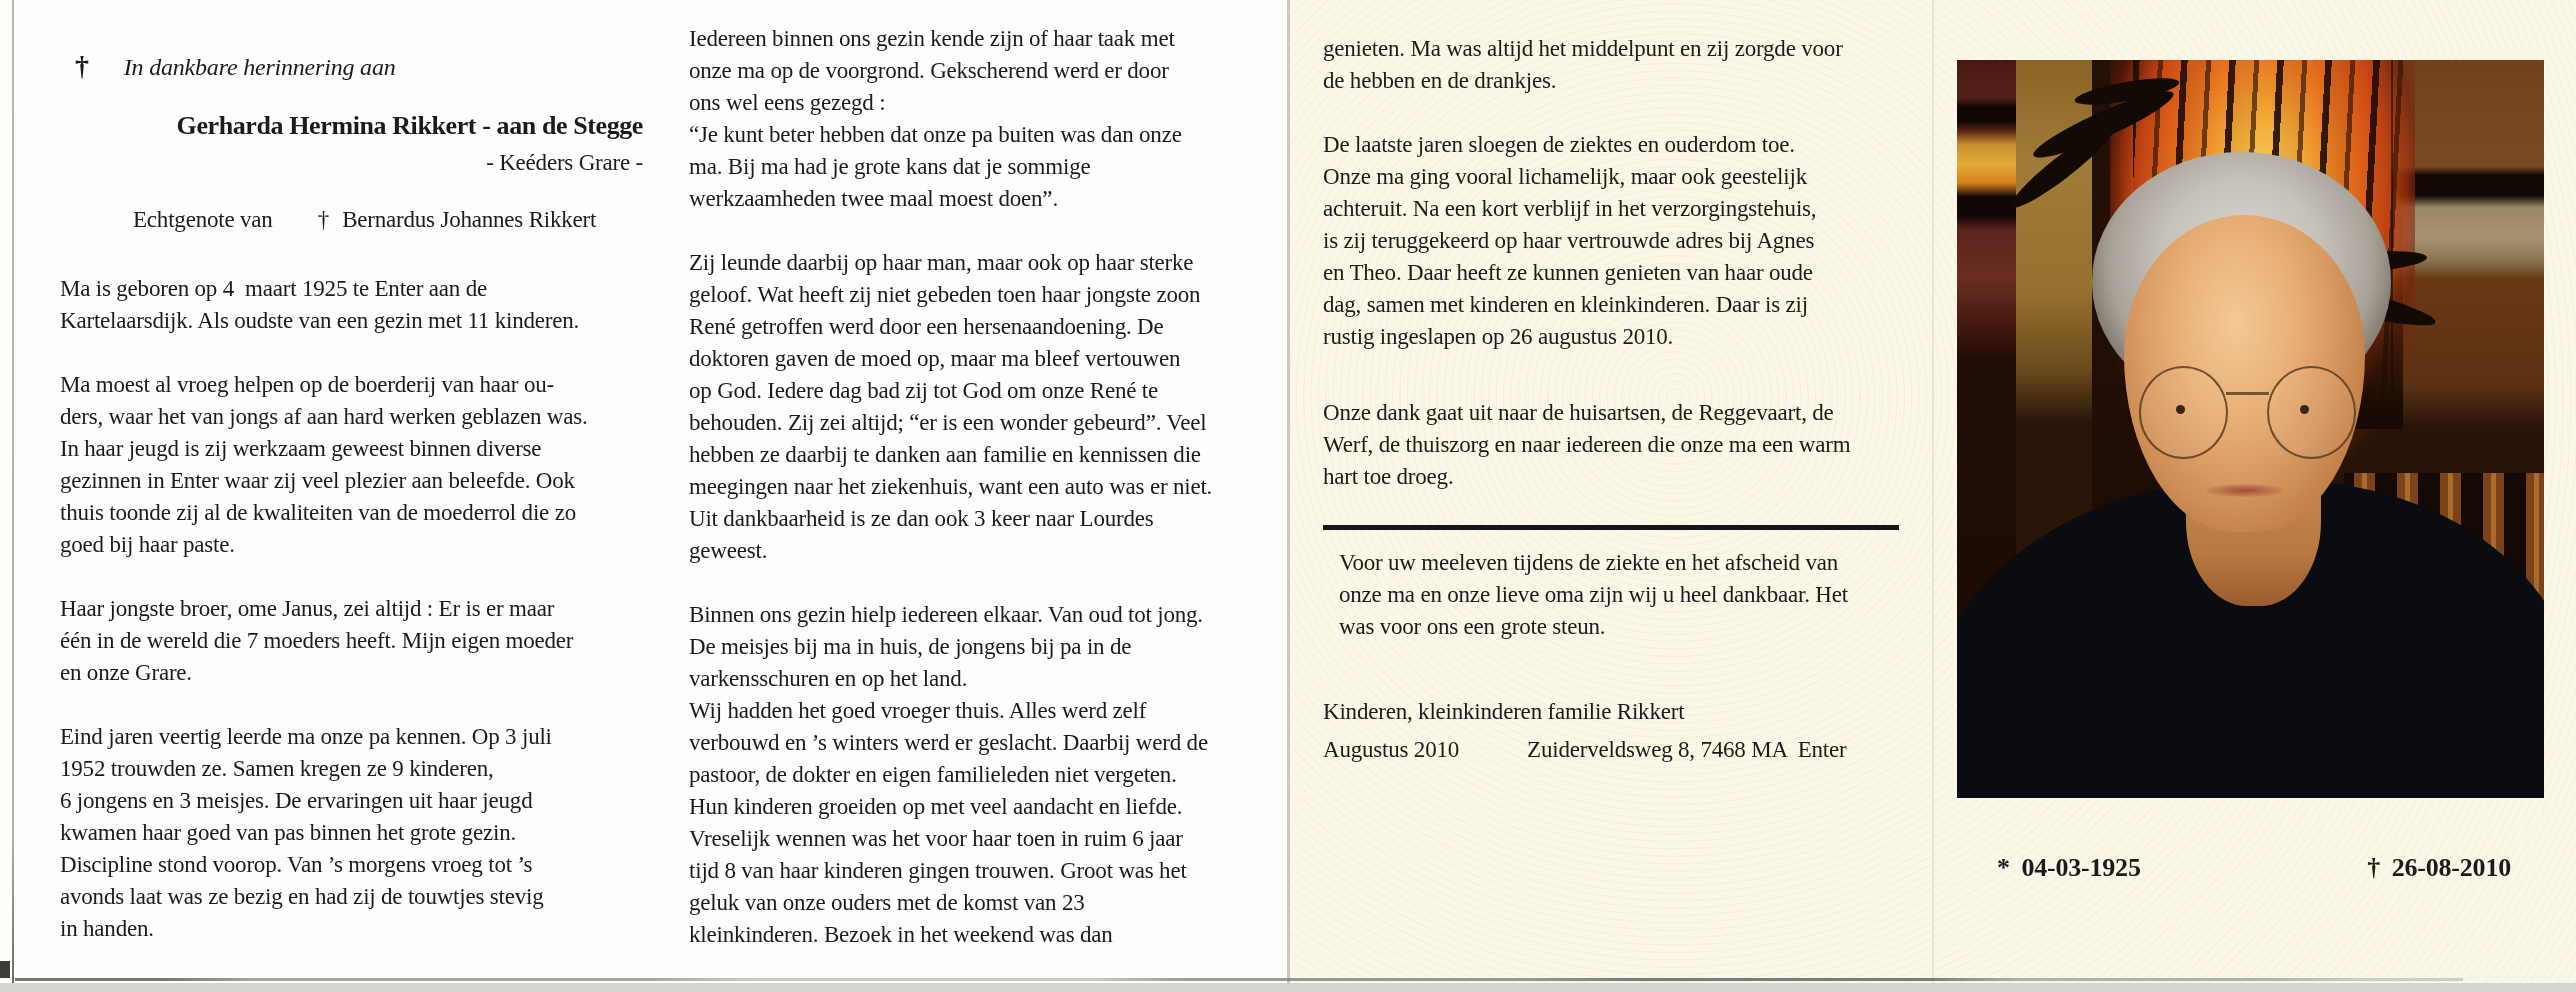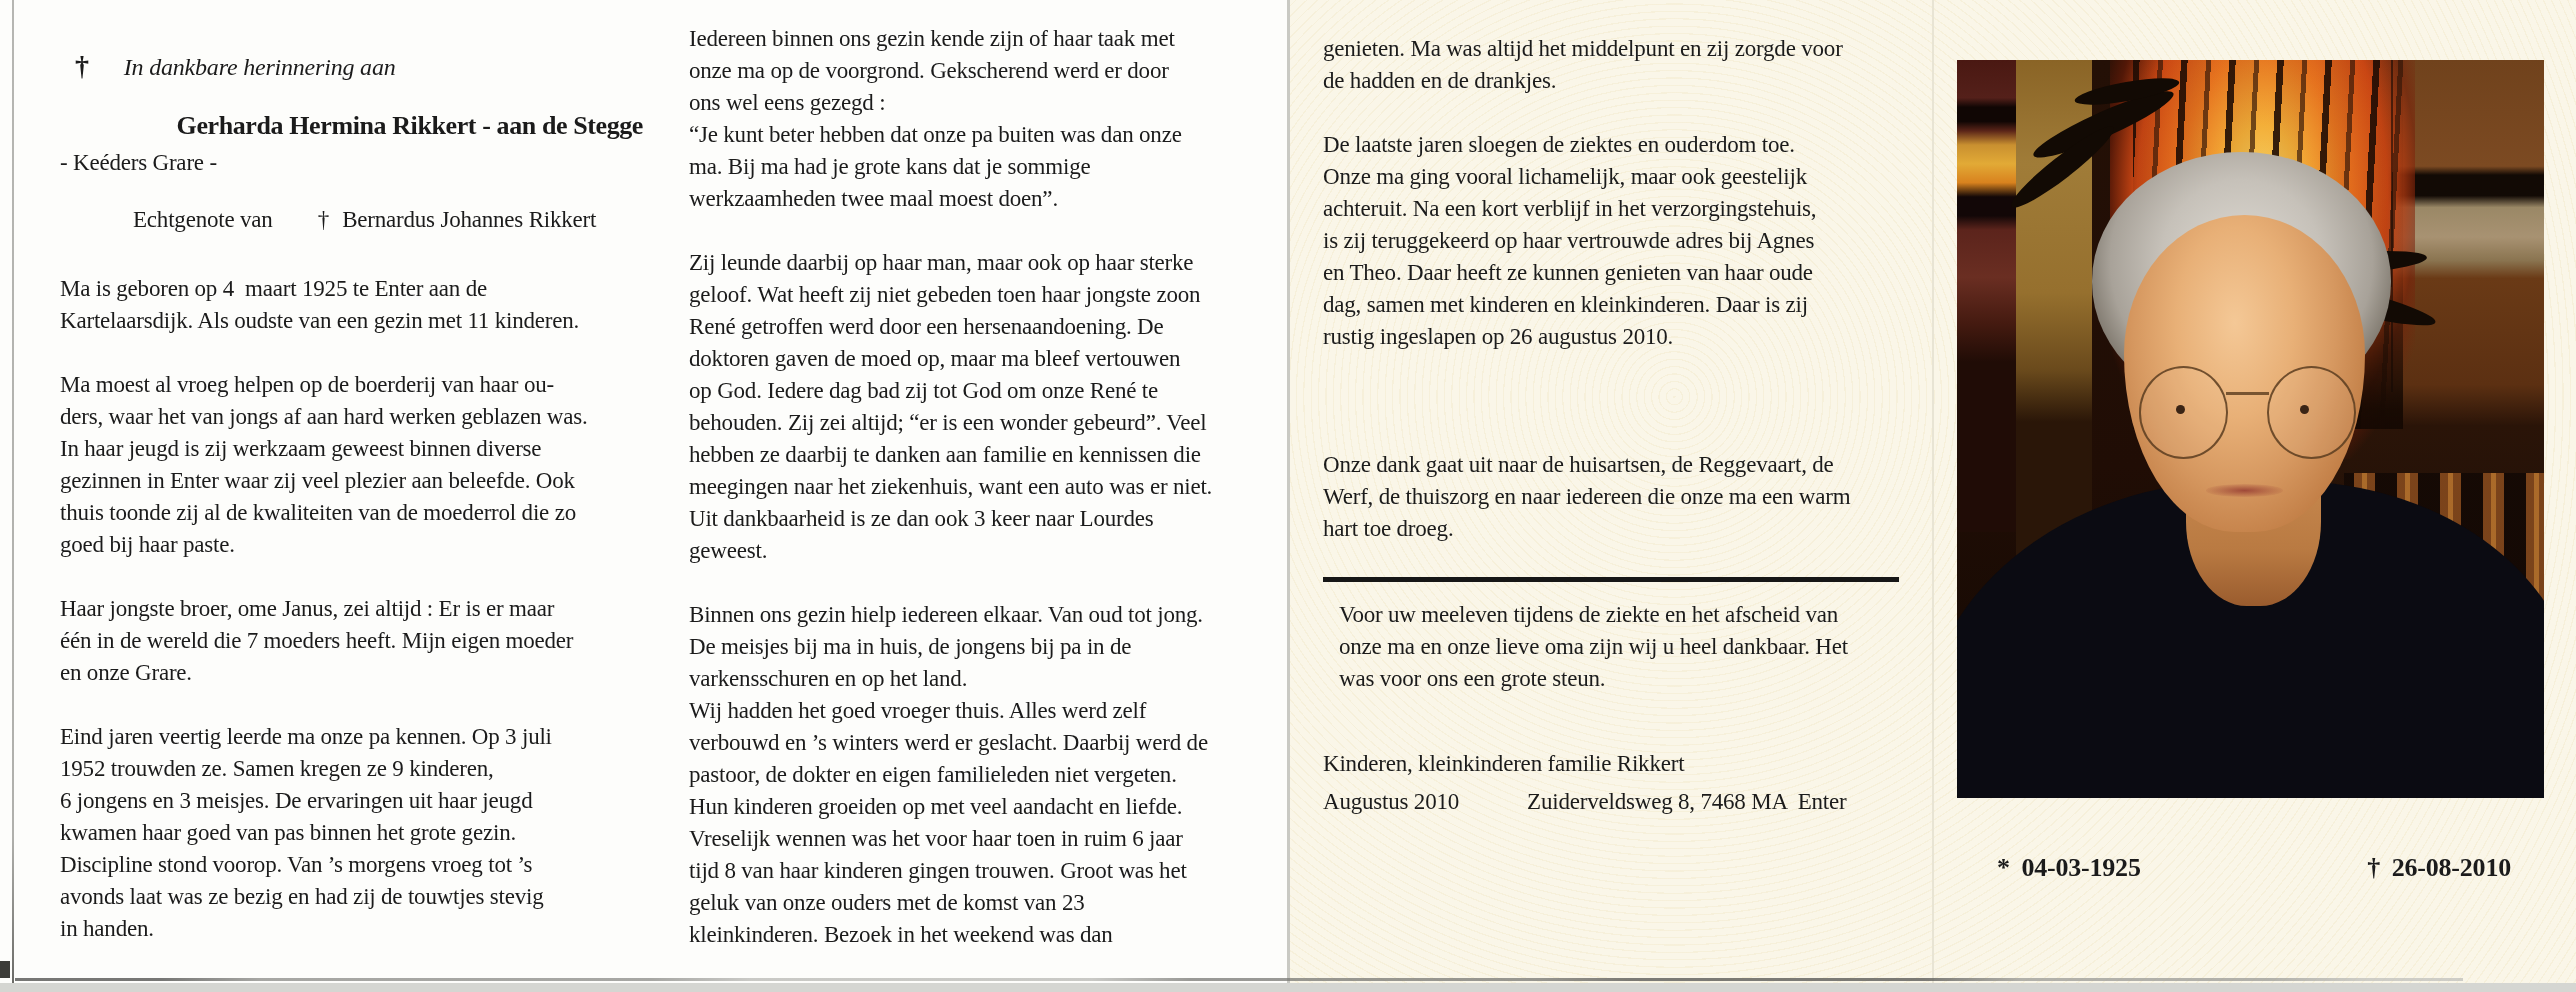--- a/index.html
+++ b/index.html
@@ -26,26 +26,26 @@
   .col{position:absolute;font-size:23px;line-height:32px;letter-spacing:-0.2px;}
   .para{white-space:pre;margin:0 0 32px 0;}
   .col1{left:60px;top:50px;width:583px;}
   .col2{left:689px;top:23px;width:579px;}
   .col3{left:1323px;top:33px;width:595px;}
 
   .intro-row{display:flex;align-items:baseline;gap:35px;margin-left:15px;}
   .intro-cross{font-size:28px;font-weight:bold;}
   .intro-text{font-style:italic;font-size:24px;}
   .deceased-name{font-weight:bold;font-size:26px;letter-spacing:-0.4px;text-align:right;margin-top:26.5px;}
-  .nickname{font-size:23px;text-align:left;margin-top:5px;}
+  .nickname{font-size:23px;text-align:right;margin-top:5px;}
   .spouse-row{display:flex;align-items:flex-start;gap:45px;margin:25px 0 0 73px;font-size:23px;}
   .spouse-name-wrap{display:flex;gap:13.2px;align-items:baseline;}
   .col1 .paras{margin-top:37px;}
 
-  .col3 .para-thanks{margin-top:96px;}
+  .col3 .para-thanks{margin-top:44px;}
   .rule{width:576px;height:5px;background:#161616;margin:6.6px 0 16.5px 0;}
   .para-italic{white-space:pre;margin:16px;}
   .footer-block{margin-top:50px;font-size:23px;line-height:38px;}
   .footer-row{display:flex;gap:68px;white-space:pre;}
 
   
   .photo{position:absolute;left:1957px;top:60px;width:587px;height:738px;overflow:hidden;
          background:linear-gradient(180deg,#241006 0%,#200d05 55%,#120903 100%);}
   .photo *{position:absolute;}
   .ph-wall-right{right:0;top:0;width:42%;height:80%;
@@ -165,21 +165,21 @@
 pastoor, de dokter en eigen familieleden niet vergeten.
 Hun kinderen groeiden op met veel aandacht en liefde.
 Vreselijk wennen was het voor haar toen in ruim 6 jaar
 tijd 8 van haar kinderen gingen trouwen. Groot was het
 geluk van onze ouders met de komst van 23
 kleinkinderen. Bezoek in het weekend was dan</div>
   </div>
 
   <div class="col col3">
     <div class="para">genieten. Ma was altijd het middelpunt en zij zorgde voor
-de hadden en de drankjes.</div>
+de hebben en de drankjes.</div>
     <div class="para">De laatste jaren sloegen de ziektes en ouderdom toe.
 Onze ma ging vooral lichamelijk, maar ook geestelijk
 achteruit. Na een kort verblijf in het verzorgingstehuis,
 is zij teruggekeerd op haar vertrouwde adres bij Agnes
 en Theo. Daar heeft ze kunnen genieten van haar oude
 dag, samen met kinderen en kleinkinderen. Daar is zij
 rustig ingeslapen op 26 augustus 2010.</div>
     <div class="para para-thanks">Onze dank gaat uit naar de huisartsen, de Reggevaart, de
 Werf, de thuiszorg en naar iedereen die onze ma een warm
 hart toe droeg.</div>

